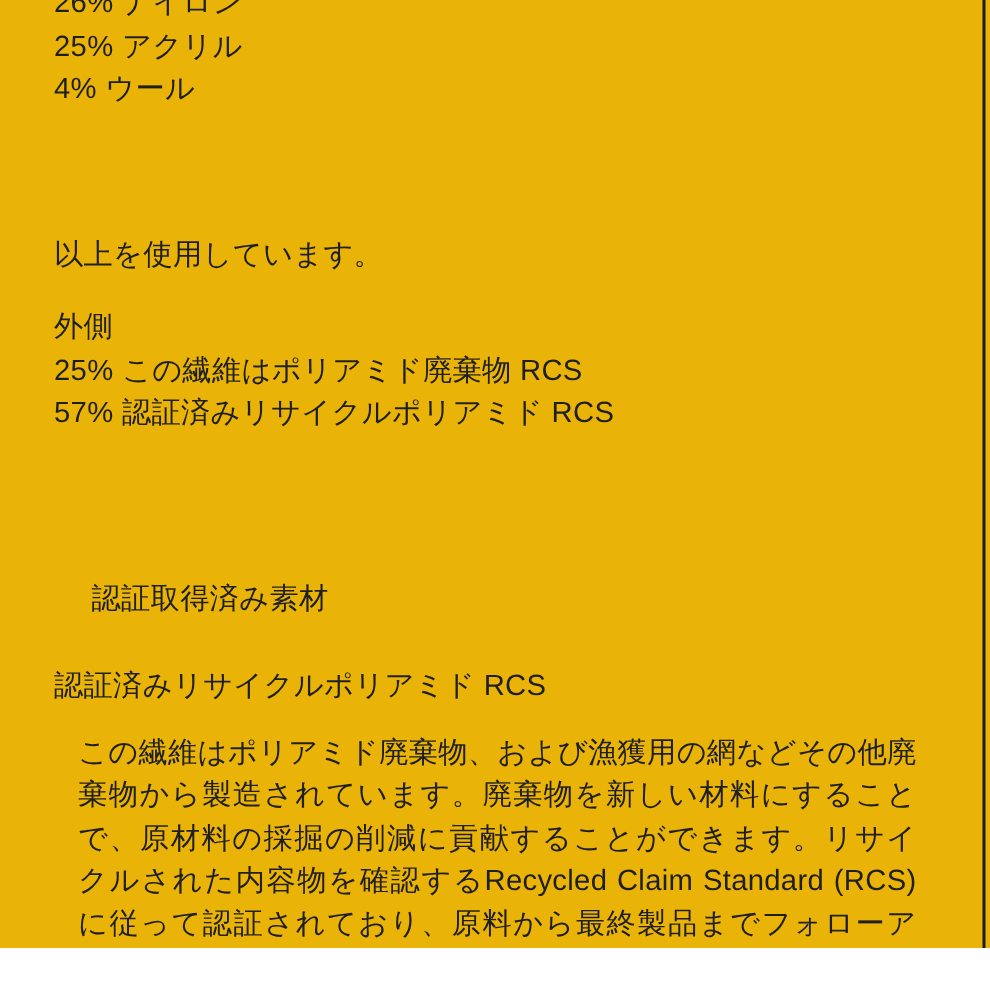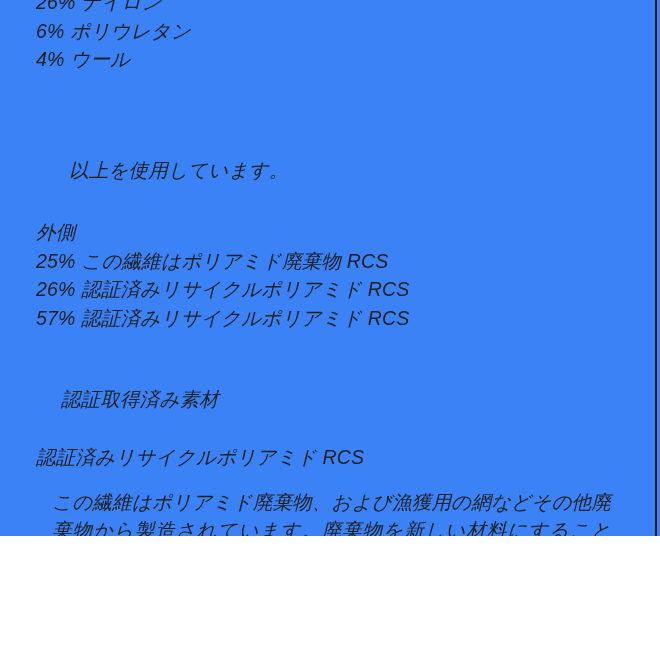--- a/index.html
+++ b/index.html
@@ -3,39 +3,38 @@
 <meta charset="utf-8">
 <style>
   html, body {
     margin: 0;
     padding: 0;
     background: #ffffff;
   }
   .screen {
     position: relative;
     width: 660px;
-    height: 536px;
+    height: 632px;
     overflow: hidden;
-    background: #3b82f6;
+    background: #eab308;
     font-family: "Liberation Sans", "DejaVu Sans", sans-serif;
     color: #1f1f1f;
-    font-style: italic;
   }
   .block {
     position: absolute;
     left: 36px;
     width: 591px;
     font-size: 19.5px;
     line-height: 28.5px;
     font-weight: 400;
     letter-spacing: 0.2px;
   }
   .block-composition { top: -12px; }
-  .block-usage       { top: 156px; margin-left: 33px; }
-  .block-outer       { top: 218px; }
+  .block-usage       { top: 156px; }
+  .block-outer       { top: 204px; }
   .block-cert-head   { top: 385px; padding-left: 25px; }
   .block-cert-detail { top: 443px; }
   .line { white-space: nowrap; }
   .para {
     margin: 16px;
     text-align: justify;
   }
   .edge-line {
     position: absolute;
     top: 0;
@@ -45,32 +44,31 @@
     background: #1a1a1a;
   }
 </style>
 </head>
 <body>
 
 <div class="screen">
 
   <div class="block block-composition">
     <div class="line"><span>26%</span> <span>ナイロン</span></div>
-    <div class="line"><span>6%</span> <span>ポリウレタン</span></div>
+    <div class="line"><span>25%</span> <span>アクリル</span></div>
     <div class="line"><span>4%</span> <span>ウール</span></div>
   </div>
 
   <div class="block block-usage">
     <div class="line">以上を使用しています。</div>
   </div>
 
   <div class="block block-outer">
     <div class="line">外側</div>
     <div class="line"><span>25%</span> <span>この繊維はポリアミド廃棄物 RCS</span></div>
-    <div class="line"><span>26%</span> <span>認証済みリサイクルポリアミド RCS</span></div>
     <div class="line"><span>57%</span> <span>認証済みリサイクルポリアミド RCS</span></div>
   </div>
 
   <div class="block block-cert-head">
     <div class="line">認証取得済み素材</div>
   </div>
 
   <div class="block block-cert-detail">
     <div class="line">認証済みリサイクルポリアミド RCS</div>
     <p class="para">この繊維はポリアミド廃棄物、および漁獲用の網などその他廃棄物から製造されています。廃棄物を新しい材料にすることで、原材料の採掘の削減に貢献することができます。リサイクルされた内容物を確認するRecycled Claim Standard (RCS)に従って認証されており、原料から最終製品までフォローアップを行っております。</p>

